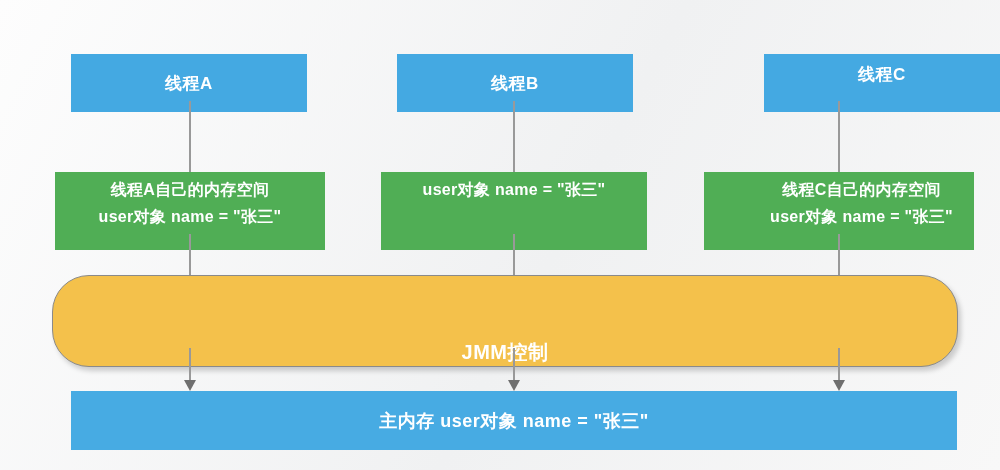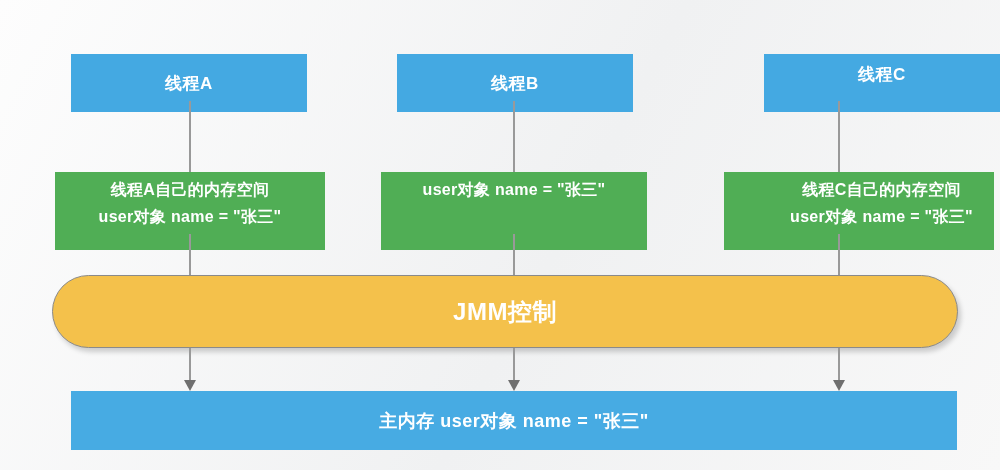--- a/index.html
+++ b/index.html
@@ -46,23 +46,23 @@
     background:var(--memory-box);
     width:270px;height:78px;top:172px;
     font-size:16px;line-height:27px;
     padding-top:4px;
     letter-spacing:.3px;
   }
   .jmm-pill{
     background:var(--jmm-pill);
     border:1px solid var(--jmm-border);
     border-radius:37px;
-    left:52px;top:275px;width:906px;height:73px;
-    font-size:24px;
-    display:flex;align-items:center;justify-content:center;
+    left:52px;top:275px;width:906px;height:92px;
+    font-size:20px;
+    display:flex;align-items:flex-end;justify-content:center;
     box-shadow:3px 4px 5px rgba(0,0,0,0.18);
     letter-spacing:.5px;
   }
   .main-bar{
     background:var(--main-bar);
     left:71px;top:391px;width:886px;height:59px;
     font-size:18px;
     display:flex;align-items:center;justify-content:center;
     letter-spacing:.5px;
   }
@@ -100,21 +100,21 @@
   <div class="connector" style="left:514px;top:101px;height:71px;"></div>
   <div class="connector" style="left:839px;top:101px;height:71px;"></div>
 
   <div class="box memory-box" style="left:55px;">
     <div>线程A自己的内存空间</div>
     <div>user对象 name = "张三"</div>
   </div>
   <div class="box memory-box" style="left:381px;width:266px;">
     <div>user对象 name = "张三"</div>
   </div>
-  <div class="box memory-box" style="left:724px;padding-left:45px;">
+  <div class="box memory-box" style="left:704px;padding-left:45px;">
     <div>线程C自己的内存空间</div>
     <div>user对象 name = "张三"</div>
   </div>
 
   <div class="connector" style="left:190px;top:234px;height:41px;"></div>
   <div class="connector" style="left:514px;top:234px;height:41px;"></div>
   <div class="connector" style="left:839px;top:234px;height:41px;"></div>
 
   <div class="box jmm-pill">
     <span>JMM控制</span>

